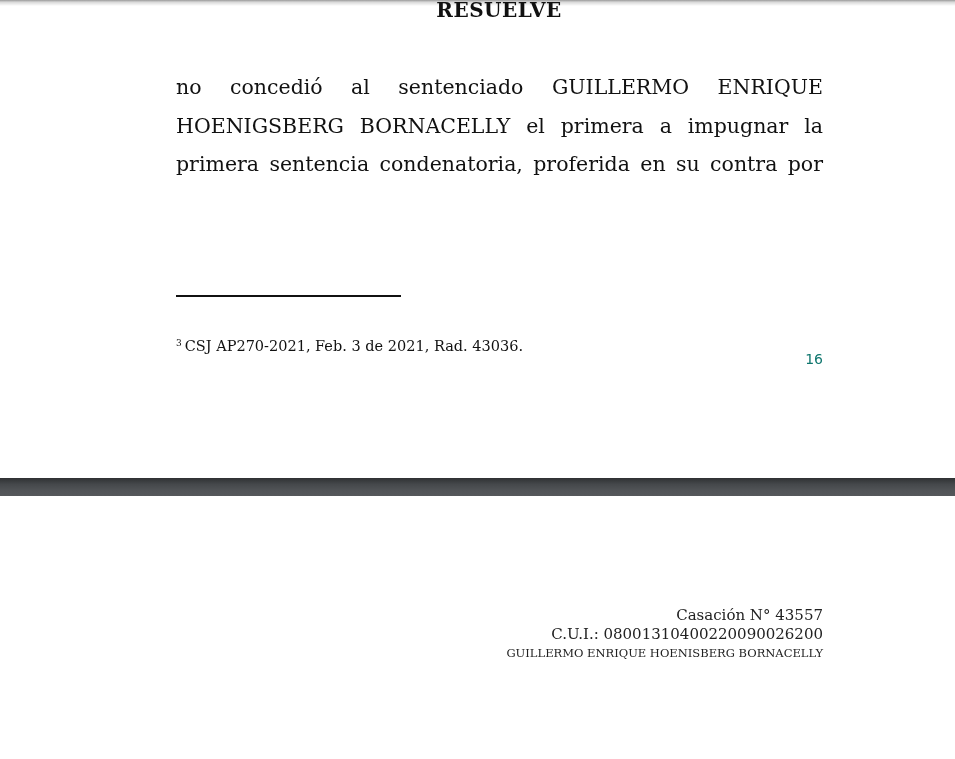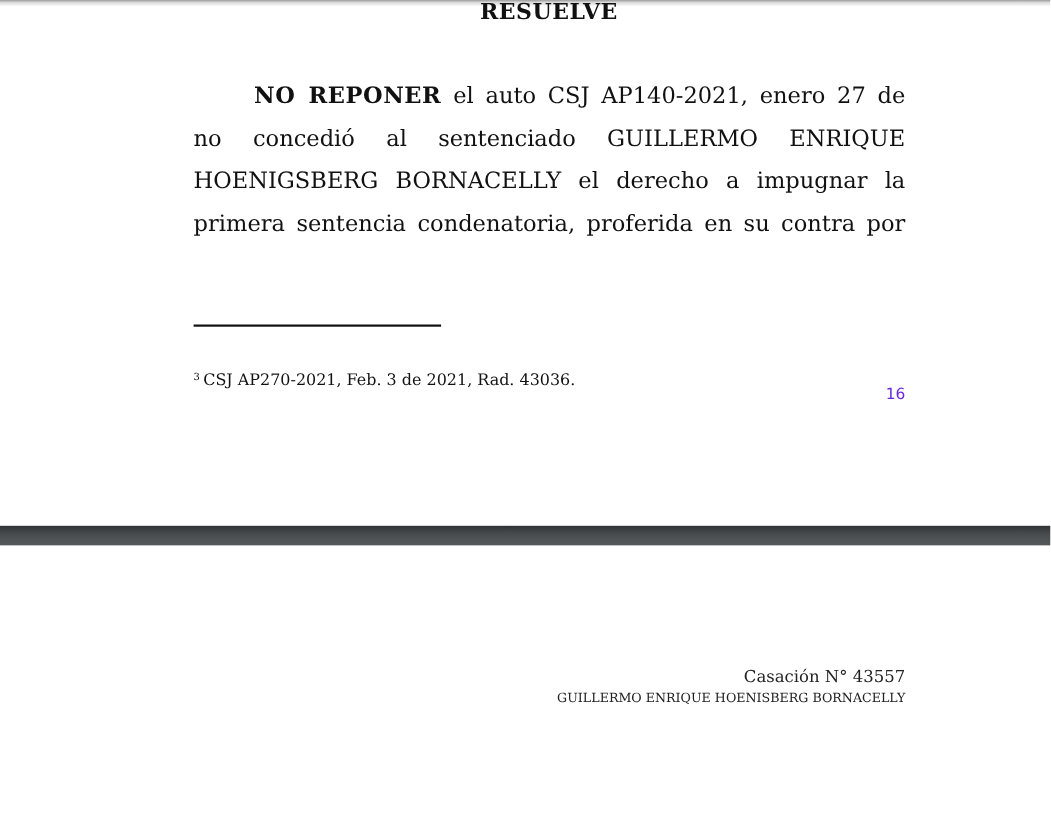--- a/index.html
+++ b/index.html
@@ -85,21 +85,21 @@
       margin-right: 3px;
     }
     .page-number {
       position: absolute;
       left: 790px; top: 349px;
       width: 33px;
       text-align: right;
       font-family: "DejaVu Sans", "Liberation Sans", sans-serif;
       font-size: 14px;
       line-height: 20px;
-      color: #6d28d9;
+      color: #0f766e;
     }
     .running-header {
       position: absolute;
       right: 132px; top: 110px;
       text-align: right;
       color: #222222;
       margin-left: 40px;
     }
     .rh-line1, .rh-line2 {
       font-size: 15px;
@@ -115,37 +115,37 @@
 <body>
 
 <div class="viewer">
 
   <div class="page page-1">
     <div class="top-shadow"></div>
 
     <div class="heading">RESUELVE</div>
 
     <div class="body-text" style="top:68px;">
-      <span class="line indent"><span class="bold">NO REPONER</span><span> el auto CSJ AP140-2021, enero 27 de</span></span>
       <span class="line">no concedió al sentenciado GUILLERMO ENRIQUE</span>
-      <span class="line">HOENIGSBERG BORNACELLY el derecho a impugnar la</span>
+      <span class="line">HOENIGSBERG BORNACELLY el primera a impugnar la</span>
       <span class="line">primera sentencia condenatoria, proferida en su contra por</span>
     </div>
 
     <div class="footnote-rule"></div>
     <div class="footnote">
       <sup>3</sup><span>CSJ AP270-2021, Feb. 3 de 2021, Rad. 43036.</span>
     </div>
 
     <div class="page-number">16</div>
   </div>
 
   <div class="page-gap"></div>
 
   <div class="page page-2">
     <div class="running-header">
       <div class="rh-line1">Casación N° 43557</div>
+      <div class="rh-line2">C.U.I.: 08001310400220090026200</div>
       <div class="rh-line3">GUILLERMO ENRIQUE HOENISBERG BORNACELLY</div>
     </div>
 
   </div>
 
 </div>
 
 </body></html>

